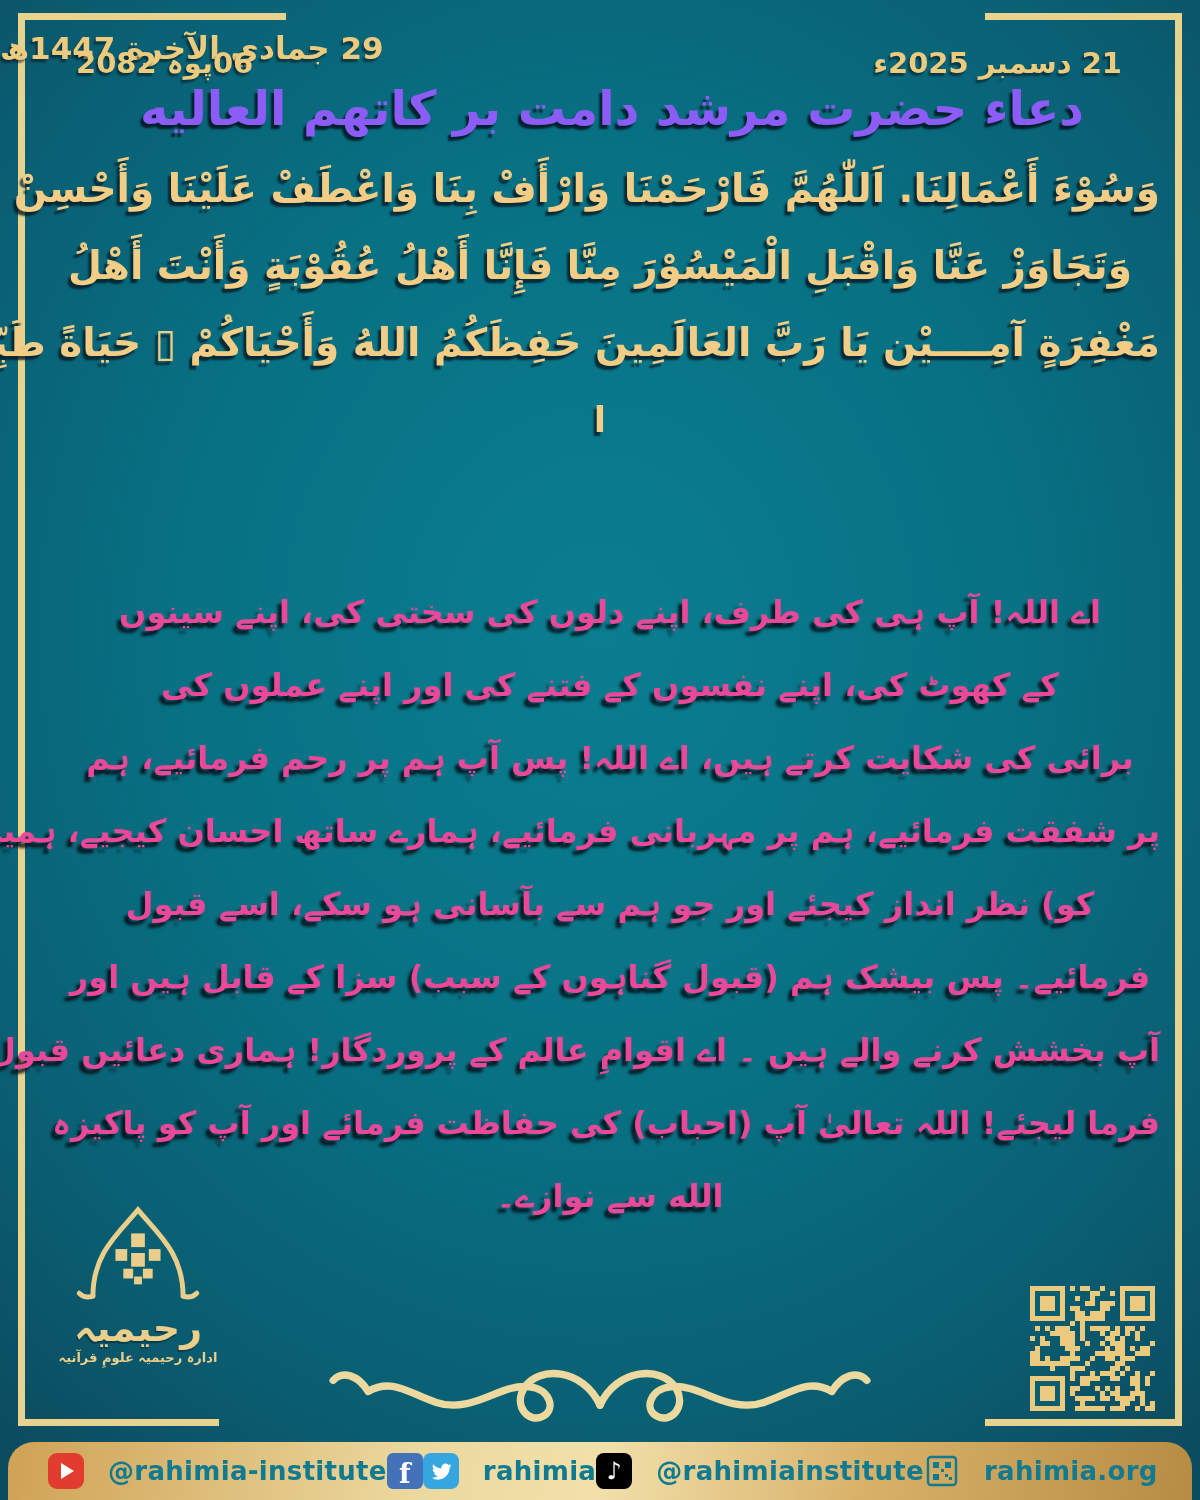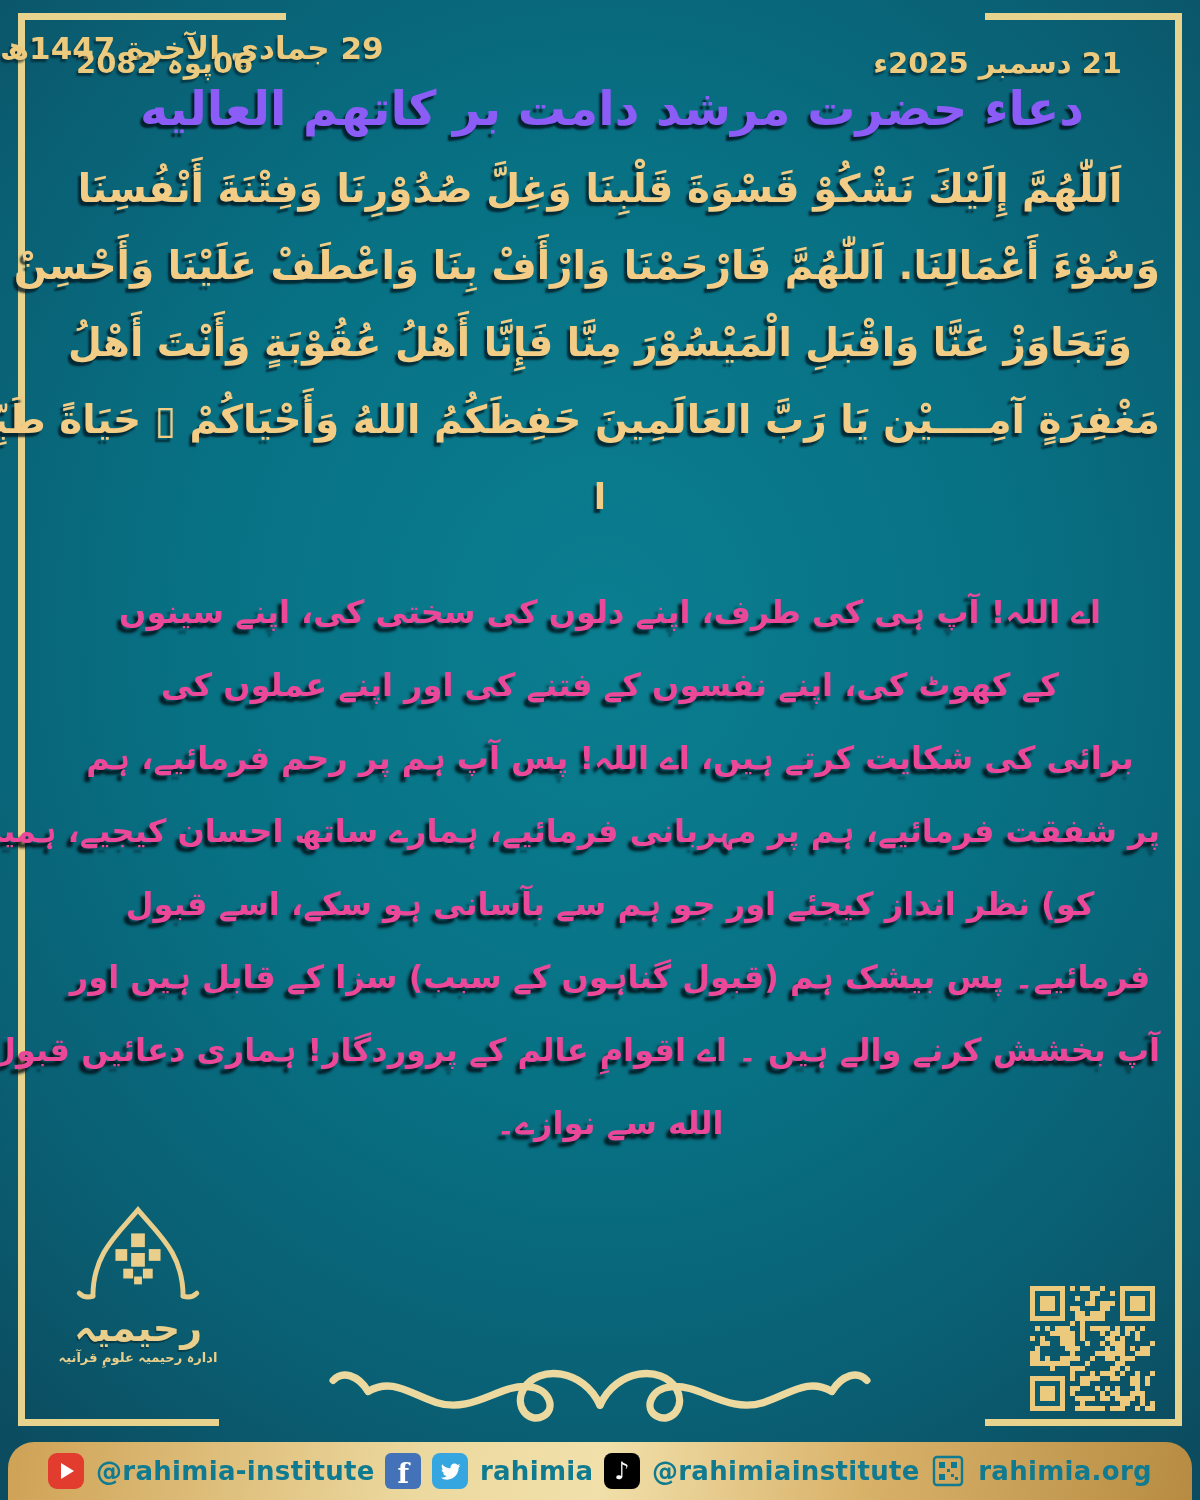--- a/index.html
+++ b/index.html
@@ -42,21 +42,21 @@
         text-shadow:-1px 2px 1px rgba(0,20,30,.4);}
   .logo-sub{font-size:13px;font-weight:bold;margin-top:2px;letter-spacing:.5px;}
   
   .qr-wrap{position:absolute;left:1030px;top:1286px;width:125px;height:125px;}
   .flourish-wrap{position:absolute;left:295px;top:1350px;width:610px;height:92px;}
   
   .footer{position:absolute;left:8px;bottom:0;width:1184px;height:58px;box-sizing:border-box;
         border-radius:26px 26px 0 0;padding:0 40px;
         background:linear-gradient(100deg,#cfa255 0%,#ecd99f 35%,#f1e0aa 50%,#d9b26a 72%,#b78c42 100%);
         display:flex;align-items:center;justify-content:space-between;}
-  .f-item{display:flex;align-items:center;gap:12px;}
+  .f-item{display:flex;align-items:center;gap:24px;}
   .f-handle{color:#0f7a90;font-size:26px;font-weight:bold;letter-spacing:.3px;white-space:nowrap;}
   .f-icon{width:36px;height:36px;display:flex;align-items:center;justify-content:center;flex:0 0 auto;}
   .yt{background:#e23c2e;border-radius:9px;}
   .yt-play{width:0;height:0;border-left:13px solid #fff;border-top:8px solid transparent;border-bottom:8px solid transparent;margin-left:3px;}
   .fb{background:#4472b8;border-radius:6px;}
   .fb-f{color:#fff;font-size:27px;font-weight:bold;font-family:"DejaVu Serif",serif;margin-top:4px;}
   .tw{background:#35a6df;border-radius:8px;}
   .tt{background:#000;border-radius:8px;}
   .tt-note{color:#fff;font-size:24px;font-weight:bold;}
   .web{background:transparent;}
@@ -71,35 +71,35 @@
 <div class="gold-line b-bottom-left"></div>
 <div class="gold-line b-bottom-right"></div>
 
 <div class="date date-hijri">29 جمادي الآخرة 1447ھ</div>
 <div class="date date-greg">21 دسمبر 2025ء</div>
 <div class="date date-bik">06پوہ 2082</div>
 
 <div class="page-title">دعاء حضرت مرشد دامت بر کاتهم العاليه</div>
 
 <div class="arabic">
-  <div>اَللّٰهُمَّ إِلَيْكَ نَشْكُوْ قَسْوَةَ قَلْبِنَا وَغِلَّ صُدُوْرِنَا وَفِتْنَةَ أَنْفُسِنَا</div>
   <div>وَسُوْءَ أَعْمَالِنَا. اَللّٰهُمَّ فَارْحَمْنَا وَارْأَفْ بِنَا وَاعْطَفْ عَلَيْنَا وَأَحْسِنْ بِنَا</div>
   <div>وَتَجَاوَزْ عَنَّا وَاقْبَلِ الْمَيْسُوْرَ مِنَّا فَإِنَّا أَهْلُ عُقُوْبَةٍ وَأَنْتَ أَهْلُ</div>
   <div>مَغْفِرَةٍ آمِــــيْن يَا رَبَّ العَالَمِينَ حَفِظَكُمُ اللهُ وَأَحْيَاكُمْ ▯ حَيَاةً طَيِّبَةً</div>
   <div class="alif-line">ا</div>
 </div>
 
 <div class="urdu">
   <div>اے اللہ! آپ ہی کی طرف، اپنے دلوں کی سختی کی، اپنے سینوں</div>
   <div>کے کھوٹ کی، اپنے نفسوں کے فتنے کی اور اپنے عملوں کی</div>
   <div>برائی کی شکایت کرتے ہیں، اے اللہ! پس آپ ہم پر رحم فرمائیے، ہم</div>
   <div>پر شفقت فرمائیے، ہم پر مہربانی فرمائیے، ہمارے ساتھ احسان کیجیے، ہمیں (گناہوں</div>
   <div>کو) نظر انداز کیجئے اور جو ہم سے بآسانی ہو سکے، اسے قبول</div>
   <div>فرمائیے۔ پس بیشک ہم (قبول گناہوں کے سبب) سزا کے قابل ہیں اور</div>
   <div>آپ بخشش کرنے والے ہیں ۔ اے اقوامِ عالم کے پروردگار! ہماری دعائیں قبول</div>
+  <div>فرما لیجئے! اللہ تعالیٰ آپ (احباب) کی حفاظت فرمائے اور آپ کو پاکیزہ</div>
   <div>الله سے نوازے۔</div>
 </div>
 
 <div class="logo">
   <svg width="140" height="98" viewBox="0 0 140 100">
     <g stroke="#e9cf8b" stroke-width="5" fill="none" stroke-linecap="round">
       <path d="M24 94 C24 50 50 30 70 6 C90 30 116 50 116 94"></path>
       <path d="M24 94 Q16 97 10 91"></path>
       <path d="M116 94 Q124 97 130 91"></path>
     </g>

